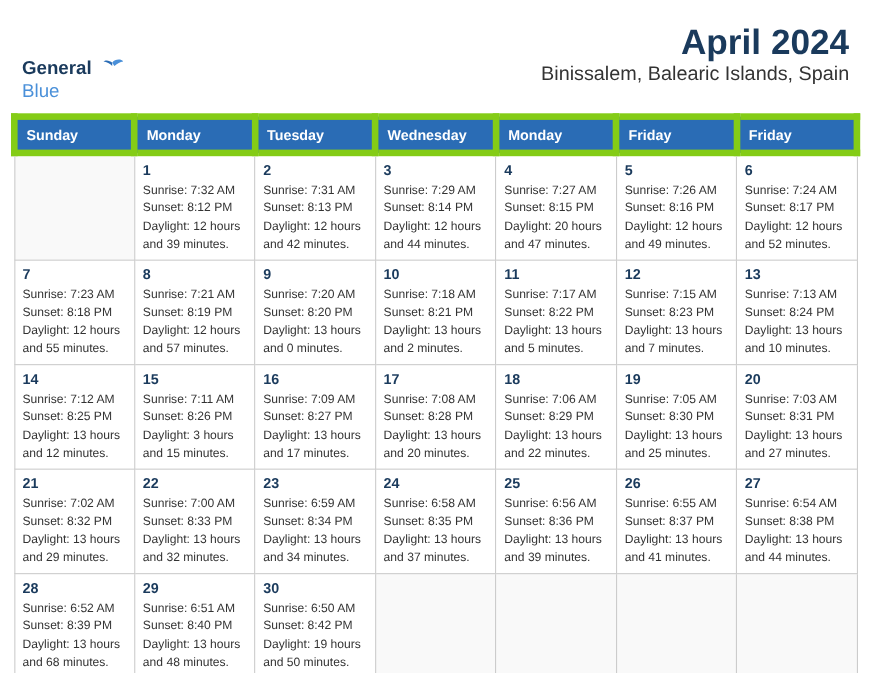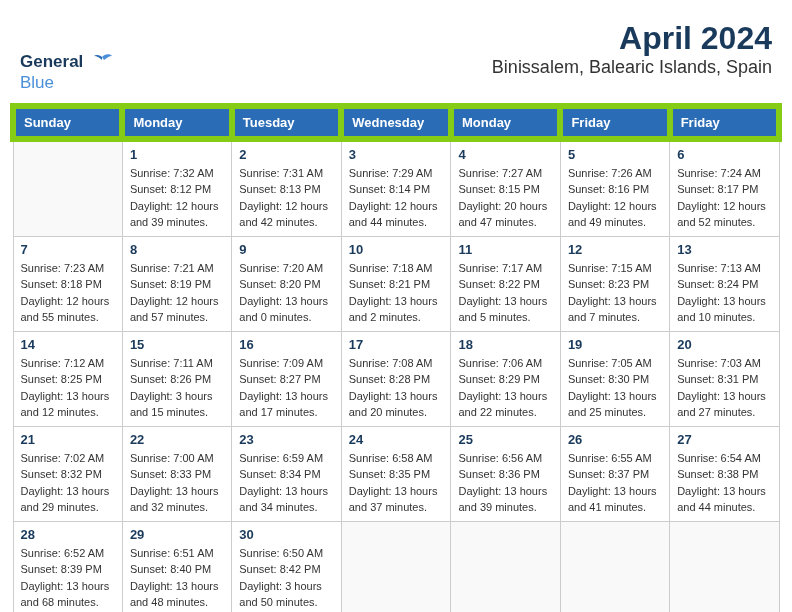--- a/index.html
+++ b/index.html
@@ -347,21 +347,21 @@
           <div>Sunrise: 6:51 AM</div>
           <div>Sunset: 8:40 PM</div>
           <div>Daylight: 13 hours and 48 minutes.</div>
         </div>
       </td>
         <td>
         <span class="day-num">30</span>
         <div class="day-info">
           <div>Sunrise: 6:50 AM</div>
           <div>Sunset: 8:42 PM</div>
-          <div>Daylight: 3 hours and 50 minutes.</div>
+          <div>Daylight: 19 hours and 50 minutes.</div>
         </div>
       </td>
         <td class="empty-cell"></td>
         <td class="empty-cell"></td>
         <td class="empty-cell"></td>
         <td class="empty-cell"></td>
       </tr>
     </tbody>
 </table>
 

